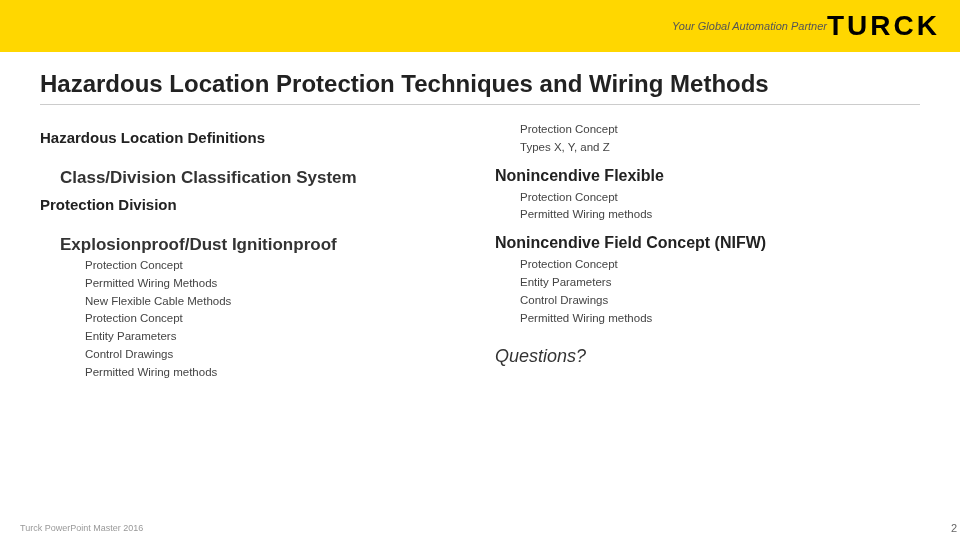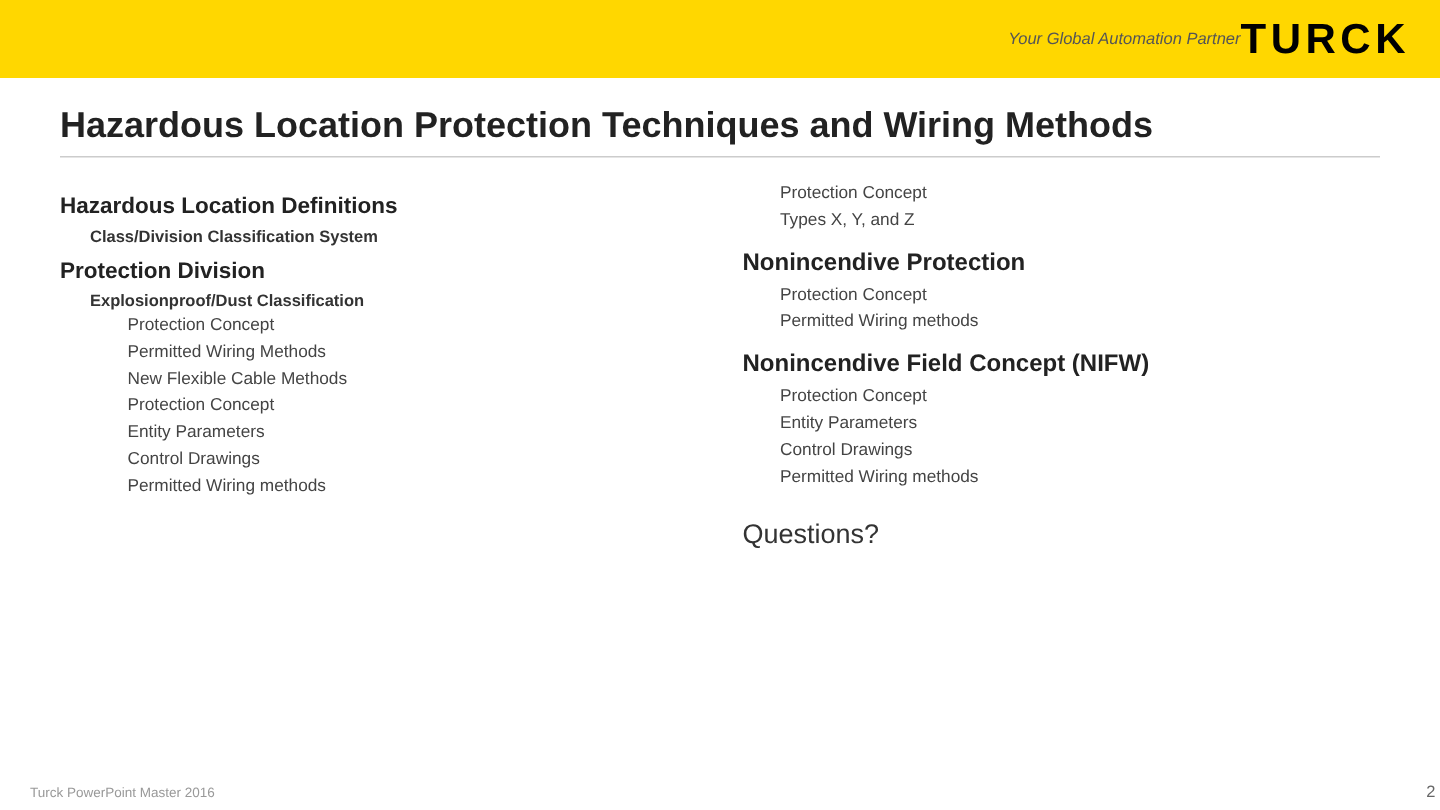--- a/index.html
+++ b/index.html
@@ -73,40 +73,41 @@
     
     .section-heading {
       font-size: 15px;
       font-weight: 700;
       color: #222;
       margin-bottom: 4px;
       margin-top: 8px;
     }
 
     .subsection-heading {
-      font-size: 11px;
+      font-size: 17px;
       font-weight: 600;
       color: #333;
       margin-left: 20px;
-      margin-top: 6px;
+      margin-top: 22px;
       margin-bottom: 2px;
     }
 
     .item {
       font-size: 11.5px;
       color: #444;
       margin-left: 45px;
       line-height: 1.55;
     }
 
     .questions {
       font-size: 18px;
       font-weight: 400;
       color: #333;
       margin-top: 18px;
+      font-style: italic;
     }
 
     .footer {
       position: absolute;
       bottom: 6px;
       left: 20px;
       right: 3px;
       display: flex;
       justify-content: space-between;
       align-items: center;
@@ -152,38 +153,38 @@
 
     <div class="columns">
 
       <div class="col-left">
 
         <div class="section-heading">Hazardous Location Definitions</div>
         <div class="subsection-heading">Class/Division Classification System</div>
 
         <div class="section-heading">Protection Division</div>
 
-        <div class="subsection-heading">Explosionproof/Dust Classification</div>
+        <div class="subsection-heading">Explosionproof/Dust Ignitionproof</div>
         <div class="item">Protection Concept</div>
         <div class="item">Permitted Wiring Methods</div>
         <div class="item">New Flexible Cable Methods</div>
 
         <div class="item">Protection Concept</div>
         <div class="item">Entity Parameters</div>
         <div class="item">Control Drawings</div>
         <div class="item">Permitted Wiring methods</div>
 
       </div>
 
       <div class="col-right">
 
         <div class="right-item">Protection Concept</div>
         <div class="right-item">Types X, Y, and Z</div>
 
-        <div class="right-section-heading">Nonincendive Protection</div>
+        <div class="right-section-heading">Nonincendive Flexible</div>
         <div class="right-item">Protection Concept</div>
         <div class="right-item">Permitted Wiring methods</div>
 
         <div class="right-section-heading">Nonincendive Field Concept (NIFW)</div>
         <div class="right-item">Protection Concept</div>
         <div class="right-item">Entity Parameters</div>
         <div class="right-item">Control Drawings</div>
         <div class="right-item">Permitted Wiring methods</div>
 
         <div class="questions">Questions?</div>

